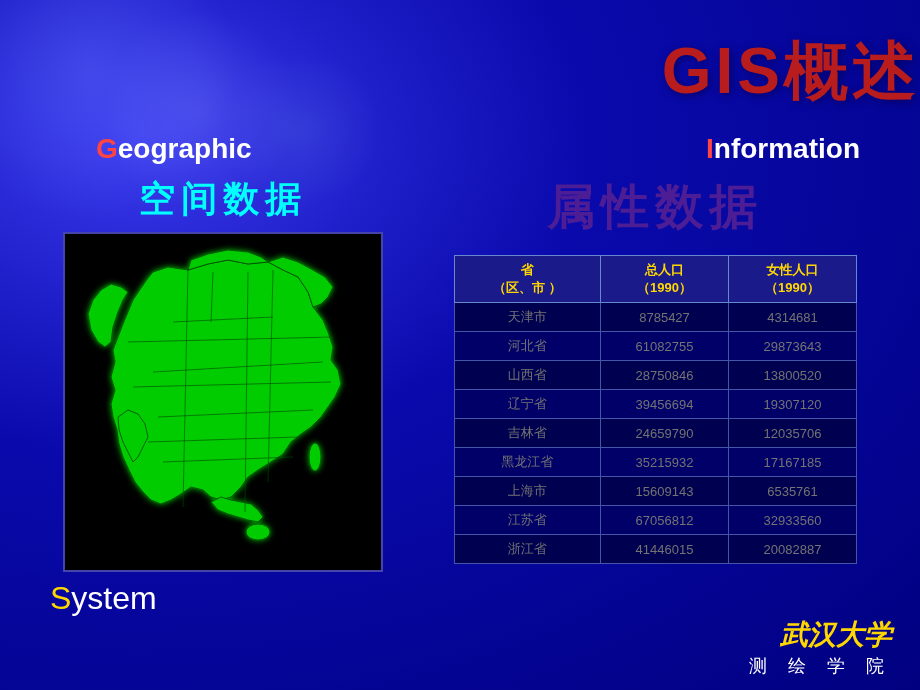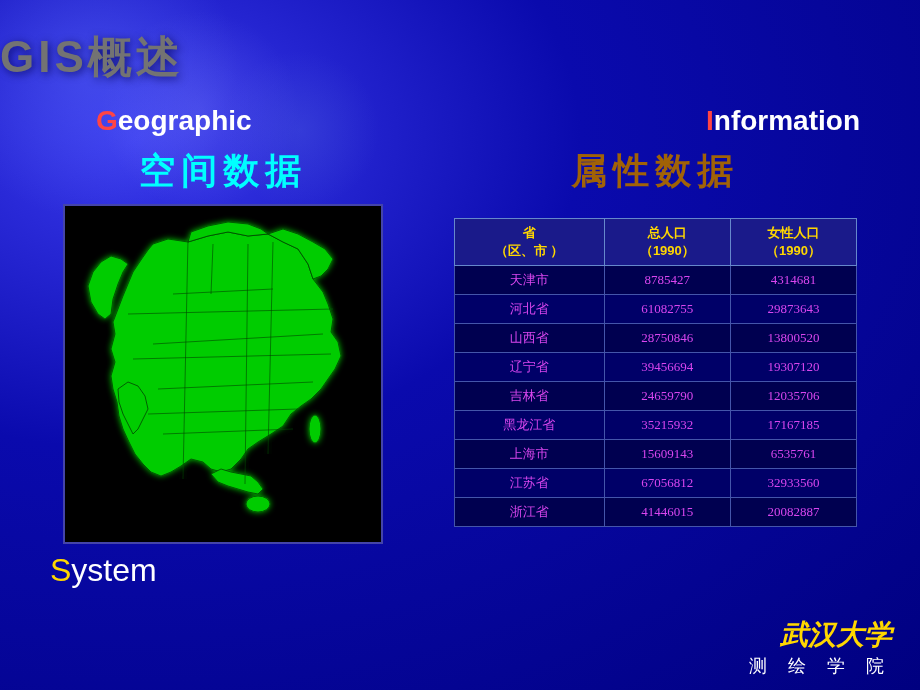--- a/index.html
+++ b/index.html
@@ -34,25 +34,25 @@
       position: absolute;
       width: 160px; height: 160px;
       border-radius: 50%;
       background: radial-gradient(circle, rgba(80,100,220,0.3) 0%, transparent 70%);
       top: 50px; left: 220px;
       pointer-events: none;
     }
 
     
     .title {
-      text-align: left;
+      text-align: right;
       padding-top: 28px;
-      font-size: 44px;
-      font-weight: bold;
-      color: #737373;
+      font-size: 64px;
+      font-weight: bold;
+      color: #b91c1c;
       letter-spacing: 4px;
       font-family: 'Microsoft YaHei', Arial, sans-serif;
       text-shadow: 2px 2px 8px rgba(0,0,80,0.7);
       position: relative;
       z-index: 10;
     }
 
     
     .labels-row {
       display: flex;
@@ -110,24 +110,24 @@
       height: 320px;
     }
 
     
     .right-panel {
       flex: 1.1;
       display: flex;
       flex-direction: column;
     }
     .attr-title {
-      font-size: 36px;
-      color: #a16207;
-      font-weight: bold;
-      margin-bottom: 22px;
+      font-size: 48px;
+      color: #4c1d95;
+      font-weight: bold;
+      margin-bottom: 16px;
       font-family: 'Microsoft YaHei', Arial, sans-serif;
       letter-spacing: 6px;
       text-align: center;
     }
     .data-table {
       width: 100%;
       border-collapse: collapse;
       font-size: 14px;
       border: 1px solid #6688cc;
     }
@@ -136,25 +136,25 @@
       color: #FFD700;
       border: 1px solid #6688cc;
       padding: 5px 8px;
       text-align: center;
       font-family: 'Microsoft YaHei', Arial, sans-serif;
       font-size: 13px;
       font-weight: bold;
     }
     .data-table td {
       background: #000050;
-      color: #d946ef;
+      color: #737373;
       border: 1px solid #4455aa;
       padding: 5px 8px;
       text-align: center;
-      font-family: Liberation Serif, serif;
+      font-family: Liberation Sans, sans-serif;
       font-size: 13px;
     }
     .data-table tr:nth-child(even) td {
       background: #000068;
     }
 
     
     .system-label {
       margin-top: 8px;
       font-size: 32px;

